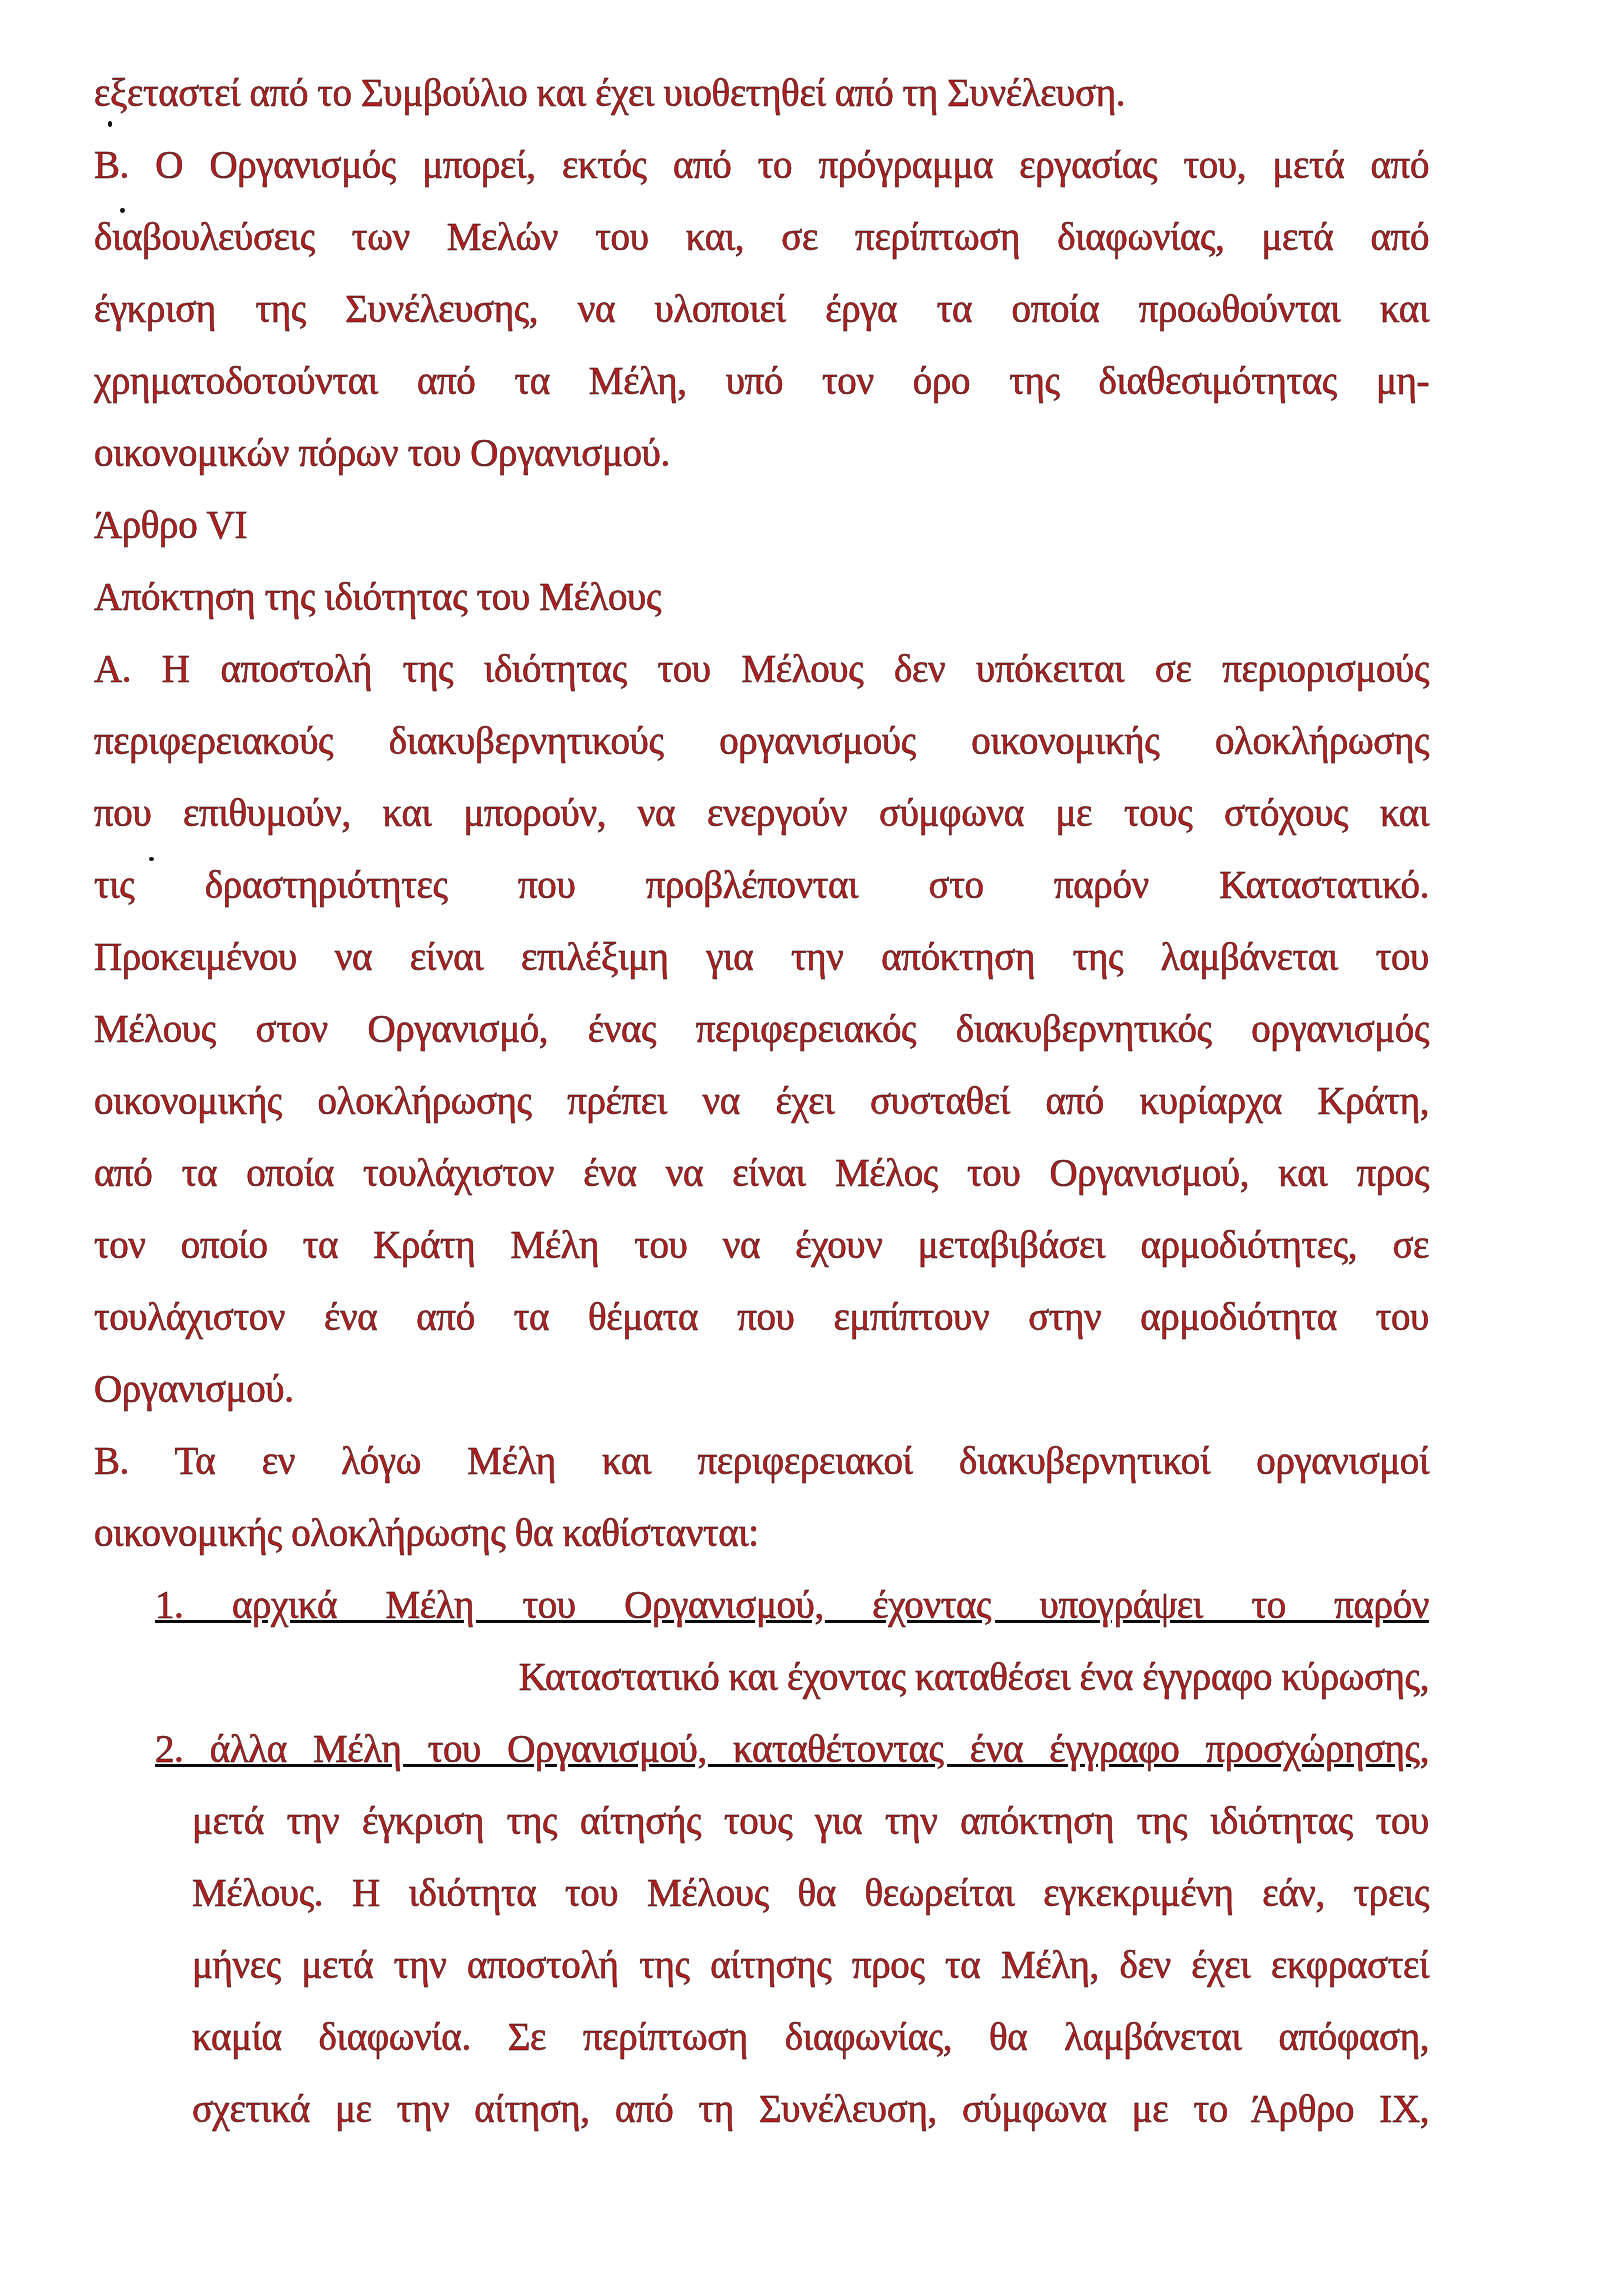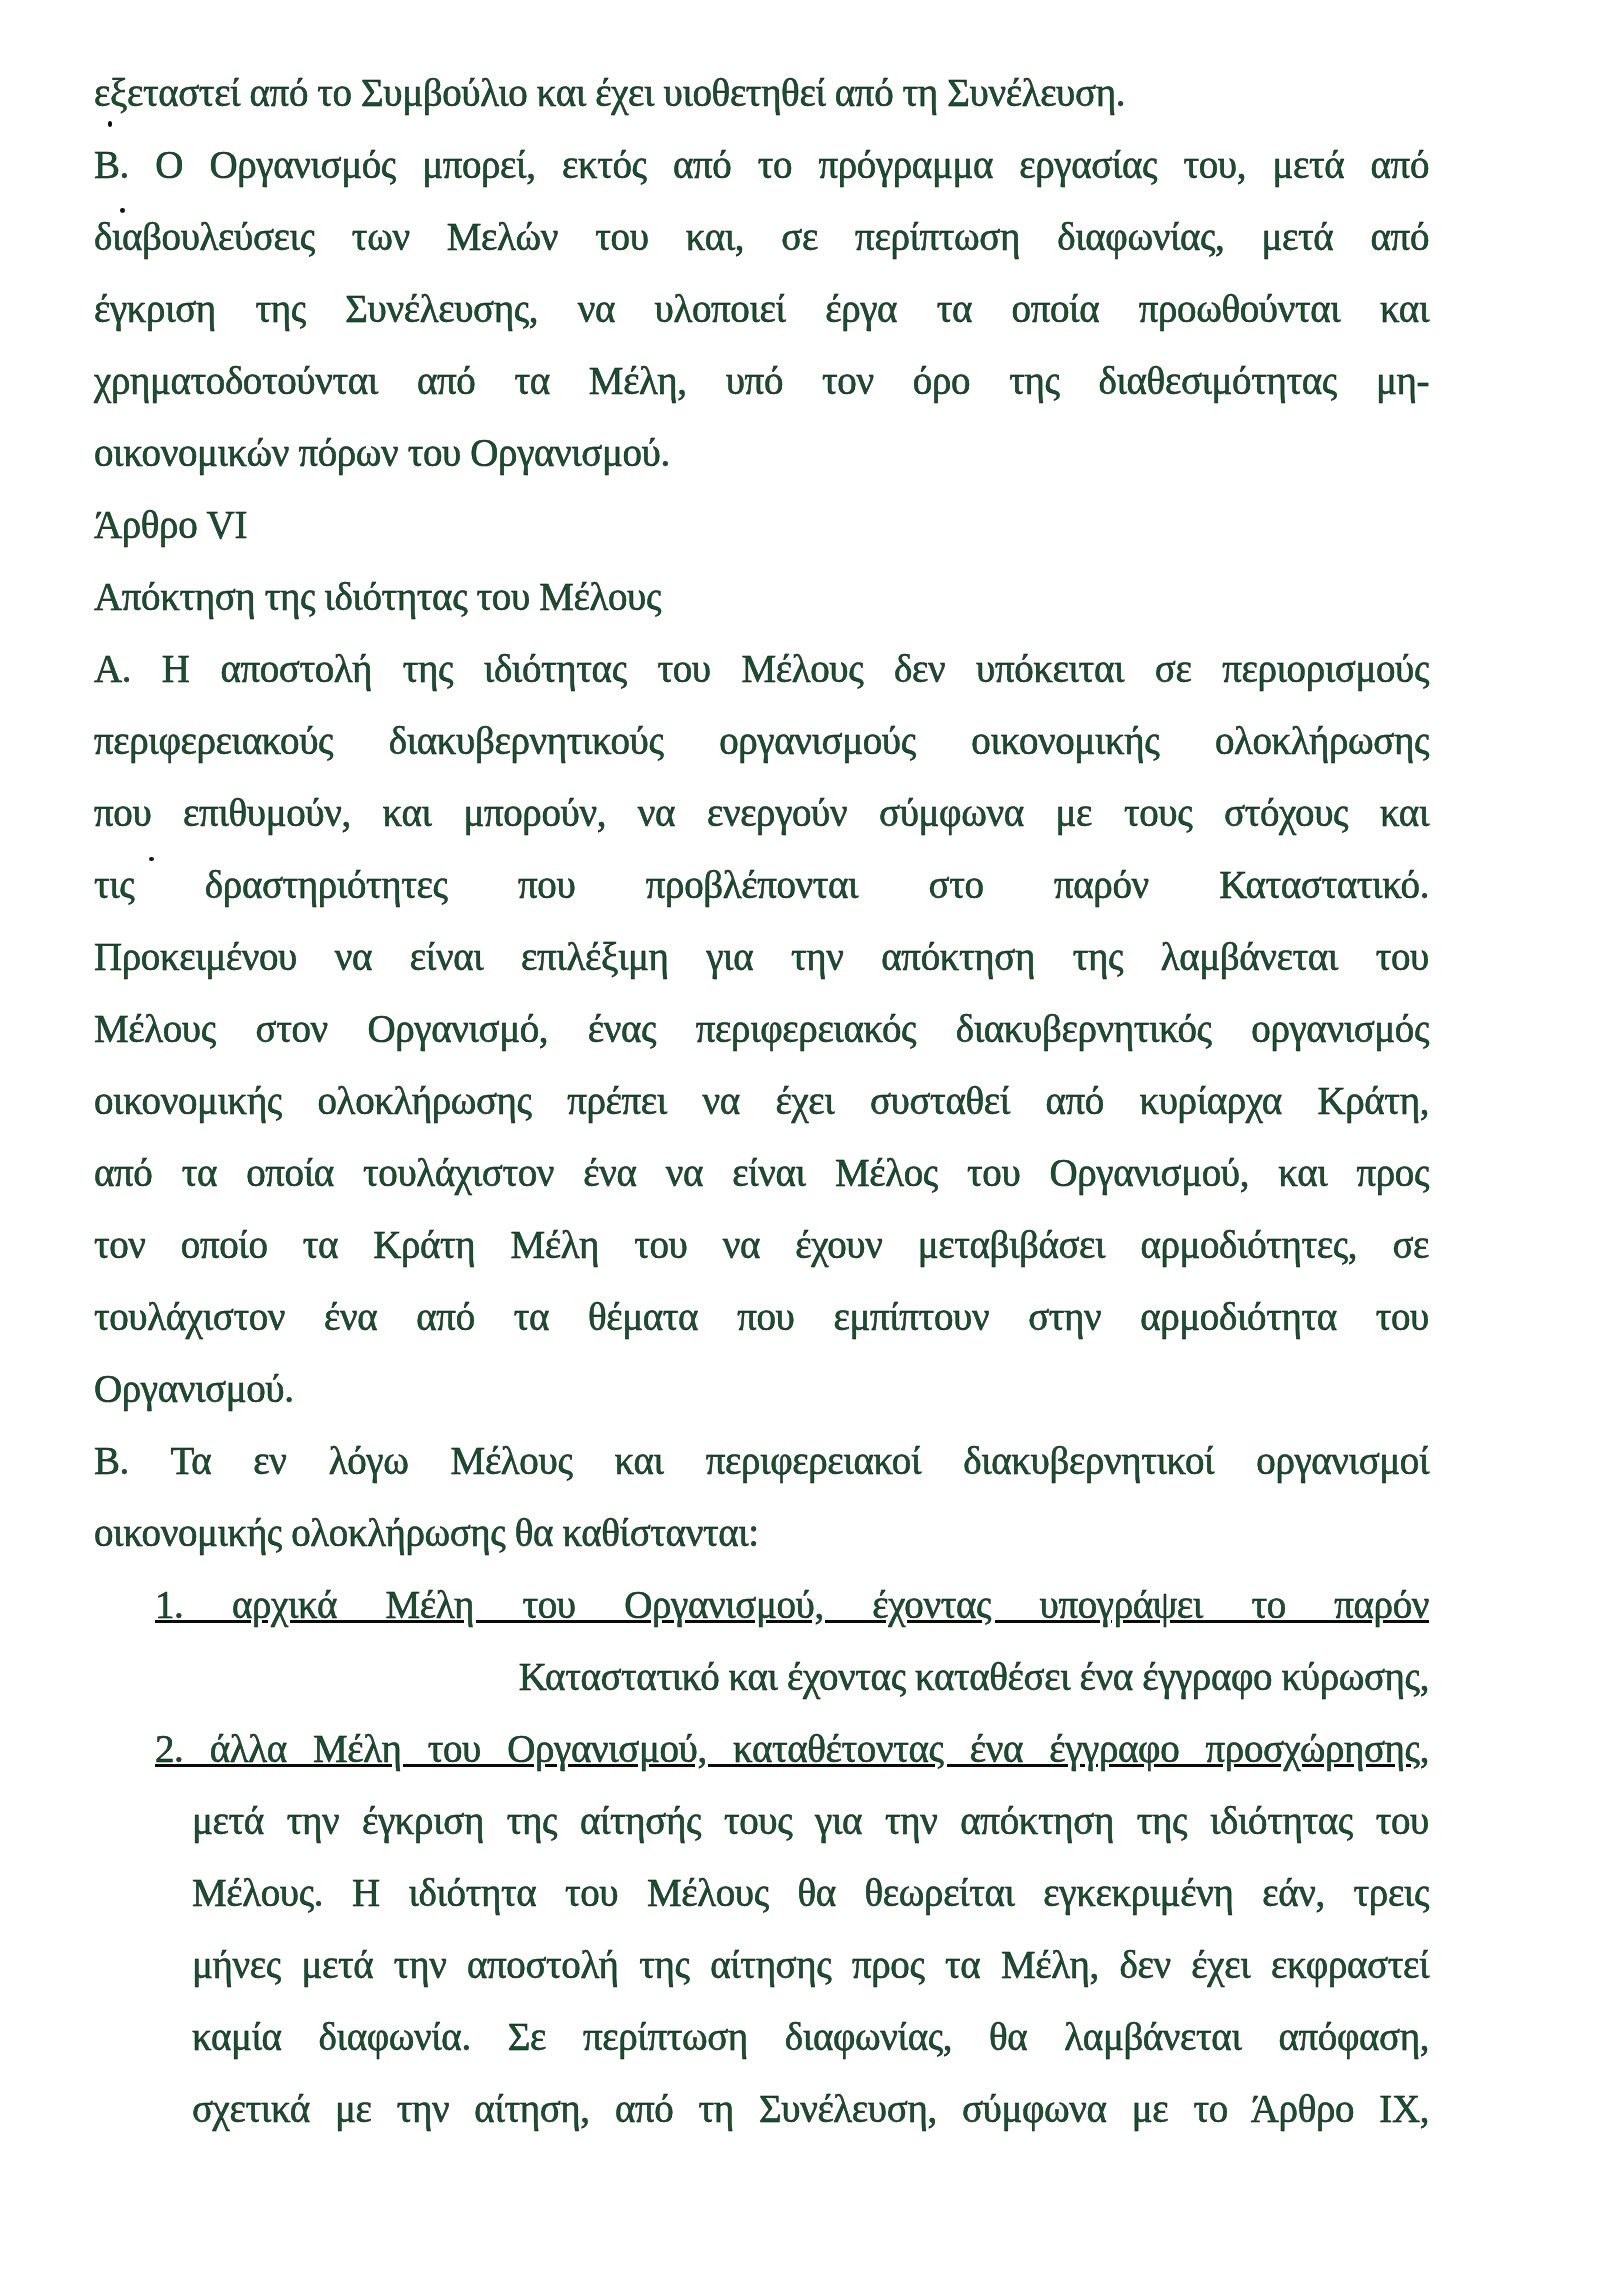--- a/index.html
+++ b/index.html
@@ -3,21 +3,21 @@
 <meta charset="utf-8">
 <style>
   html, body { margin: 0; padding: 0; background: #ffffff; }
   .page {
     position: relative;
     width: 1607px;
     height: 2295px;
     background: #ffffff;
     overflow: hidden;
     font-family: "Liberation Serif", "DejaVu Serif", serif;
-    color: #14532d;
+    color: #b91c1c;
   }
   .text-block {
     position: absolute;
     left: 94px;
     top: 57px;
     width: 1335px;
   }
   .line {
     height: 72px;
     line-height: 72px;
@@ -62,21 +62,21 @@
       <div class="line body-j">περιφερειακούς διακυβερνητικούς οργανισμούς οικονομικής ολοκλήρωσης</div>
       <div class="line body-j">που επιθυμούν, και μπορούν, να ενεργούν σύμφωνα με τους στόχους και</div>
       <div class="line body-j">τις δραστηριότητες που προβλέπονται στο παρόν Καταστατικό.</div>
       <div class="line body-j">Προκειμένου να είναι επιλέξιμη για την απόκτηση της λαμβάνεται του</div>
       <div class="line body-j">Μέλους στον Οργανισμό, ένας περιφερειακός διακυβερνητικός οργανισμός</div>
       <div class="line body-j">οικονομικής ολοκλήρωσης πρέπει να έχει συσταθεί από κυρίαρχα Κράτη,</div>
       <div class="line body-j">από τα οποία τουλάχιστον ένα να είναι Μέλος του Οργανισμού, και προς</div>
       <div class="line body-j">τον οποίο τα Κράτη Μέλη του να έχουν μεταβιβάσει αρμοδιότητες, σε</div>
       <div class="line body-j">τουλάχιστον ένα από τα θέματα που εμπίπτουν στην αρμοδιότητα του</div>
       <div class="line body-l">Οργανισμού.</div>
-      <div class="line body-j">Β. Τα εν λόγω Μέλους και περιφερειακοί διακυβερνητικοί οργανισμοί</div>
+      <div class="line body-j">Β. Τα εν λόγω Μέλη και περιφερειακοί διακυβερνητικοί οργανισμοί</div>
       <div class="line body-l">οικονομικής ολοκλήρωσης θα καθίστανται:</div>
       <div class="line num-j">1. αρχικά Μέλη του Οργανισμού, έχοντας υπογράψει το παρόν</div>
       <div class="line cont-l">Καταστατικό και έχοντας καταθέσει ένα έγγραφο κύρωσης,</div>
       <div class="line num-j">2. άλλα Μέλη του Οργανισμού, καταθέτοντας ένα έγγραφο προσχώρησης,</div>
       <div class="line cont-j">μετά την έγκριση της αίτησής τους για την απόκτηση της ιδιότητας του</div>
       <div class="line cont-j">Μέλους. Η ιδιότητα του Μέλους θα θεωρείται εγκεκριμένη εάν, τρεις</div>
       <div class="line cont-j">μήνες μετά την αποστολή της αίτησης προς τα Μέλη, δεν έχει εκφραστεί</div>
       <div class="line cont-j">καμία διαφωνία. Σε περίπτωση διαφωνίας, θα λαμβάνεται απόφαση,</div>
       <div class="line cont-j">σχετικά με την αίτηση, από τη Συνέλευση, σύμφωνα με το Άρθρο IX,</div>
     </div>

